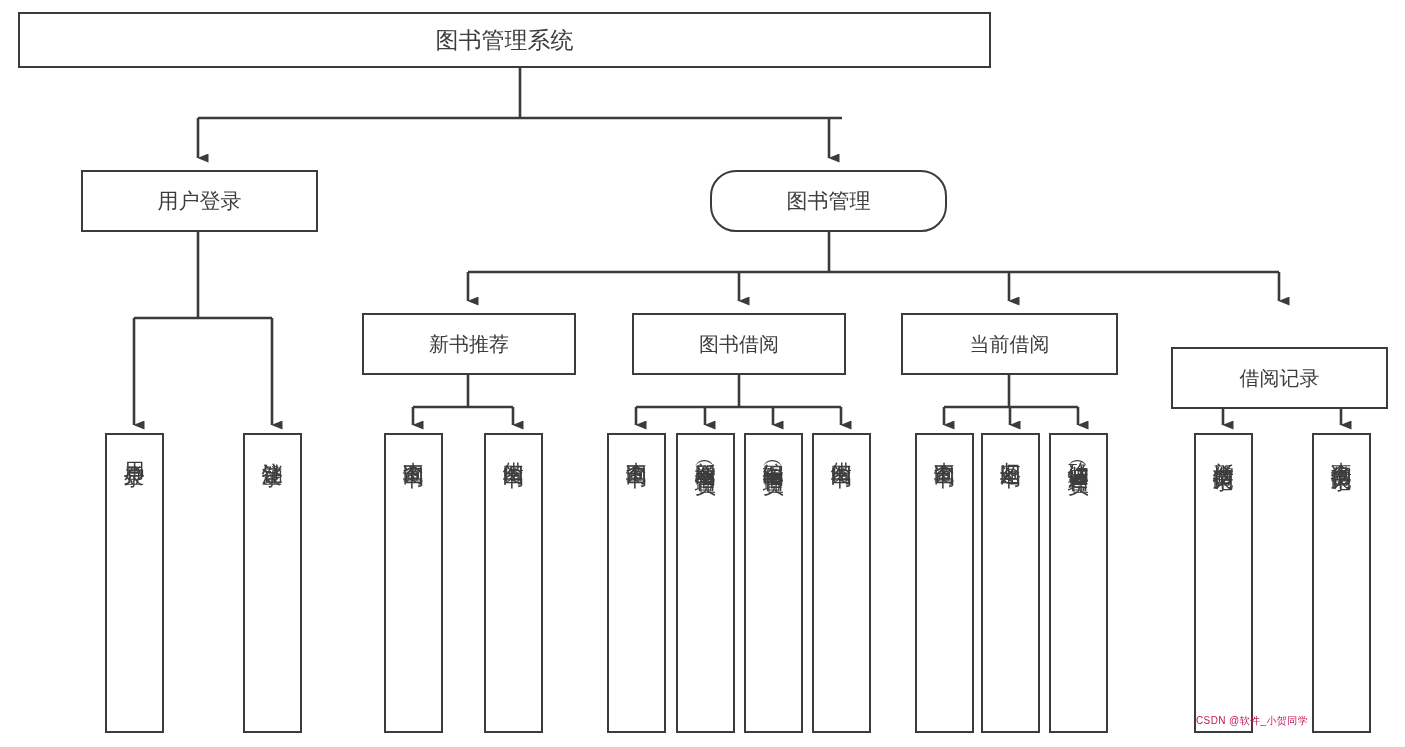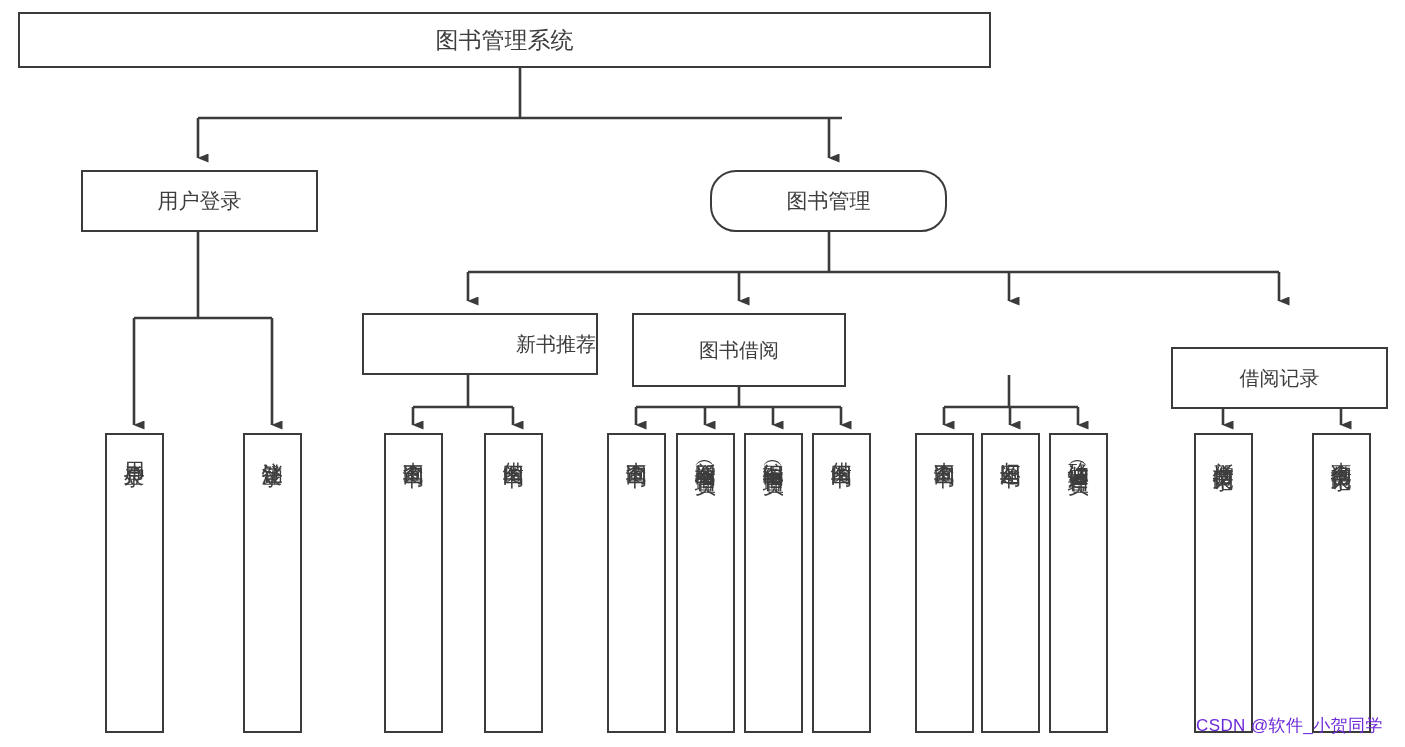--- a/index.html
+++ b/index.html
@@ -14,21 +14,21 @@
   .lvl3 .lbl{font-size:20px;}
   .leaf{align-items:flex-start;justify-content:center;padding-top:10px;}
   .leaf .lbl{
     writing-mode:vertical-rl;
     text-orientation:upright;
     font-size:21px;
     line-height:1.30;
     letter-spacing:2px;
     white-space:nowrap;
   }
-  .watermark{position:absolute;left:1196px;top:714px;font-size:17px;color:#6d28d9;white-space:nowrap;
+  .watermark{position:absolute;left:1196px;top:714px;font-size:10px;color:#be185d;white-space:nowrap;
              letter-spacing:.4px;}
 </style>
 </head>
 <body>
 
 <div id="canvas">
 
   <svg class="edges" viewBox="0 0 1405 747">
     <defs>
       <marker id="arw" markerWidth="9" markerHeight="11" refX="4.5" refY="10.5" orient="auto" markerUnits="userSpaceOnUse">
@@ -83,25 +83,28 @@
     <span class="lbl">图书管理系统</span>
   </div>
 
   <div class="node lvl2" style="left:81px;top:170px;width:237px;height:62px;">
     <span class="lbl">用户登录</span>
   </div>
   <div class="node lvl2" style="left:710px;top:170px;width:237px;height:62px;border-radius:26px;">
     <span class="lbl">图书管理</span>
   </div>
 
-  <div class="node lvl3" style="left:362px;top:313px;width:236px;height:62px;justify-content:flex-end;">
+  <div class="node lvl3" style="left:362px;top:313px;width:214px;height:62px;">
     <span class="lbl">新书推荐</span>
   </div>
-  <div class="node lvl3" style="left:632px;top:313px;width:214px;height:74px;">
+  <div class="node lvl3" style="left:632px;top:313px;width:214px;height:62px;">
     <span class="lbl">图书借阅</span>
+  </div>
+  <div class="node lvl3" style="left:901px;top:313px;width:217px;height:62px;">
+    <span class="lbl">当前借阅</span>
   </div>
   <div class="node lvl3" style="left:1171px;top:313px;width:217px;height:62px;margin-top:34px;">
     <span class="lbl">借阅记录</span>
   </div>
 
   <div class="node leaf" style="left:105px;top:433px;width:59px;height:300px;">
     <span class="lbl">用户登录</span>
   </div>
   <div class="node leaf" style="left:243px;top:433px;width:59px;height:300px;">
     <span class="lbl">注销登录</span>

